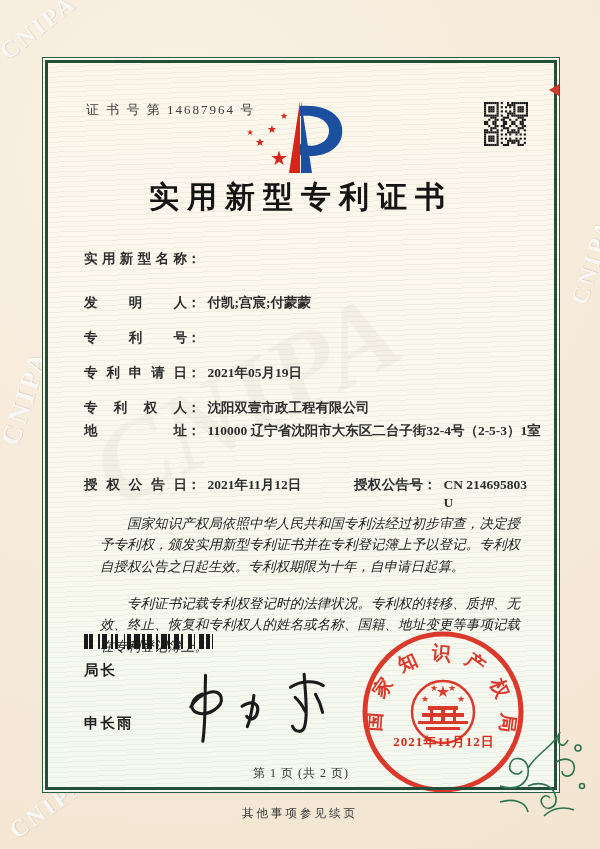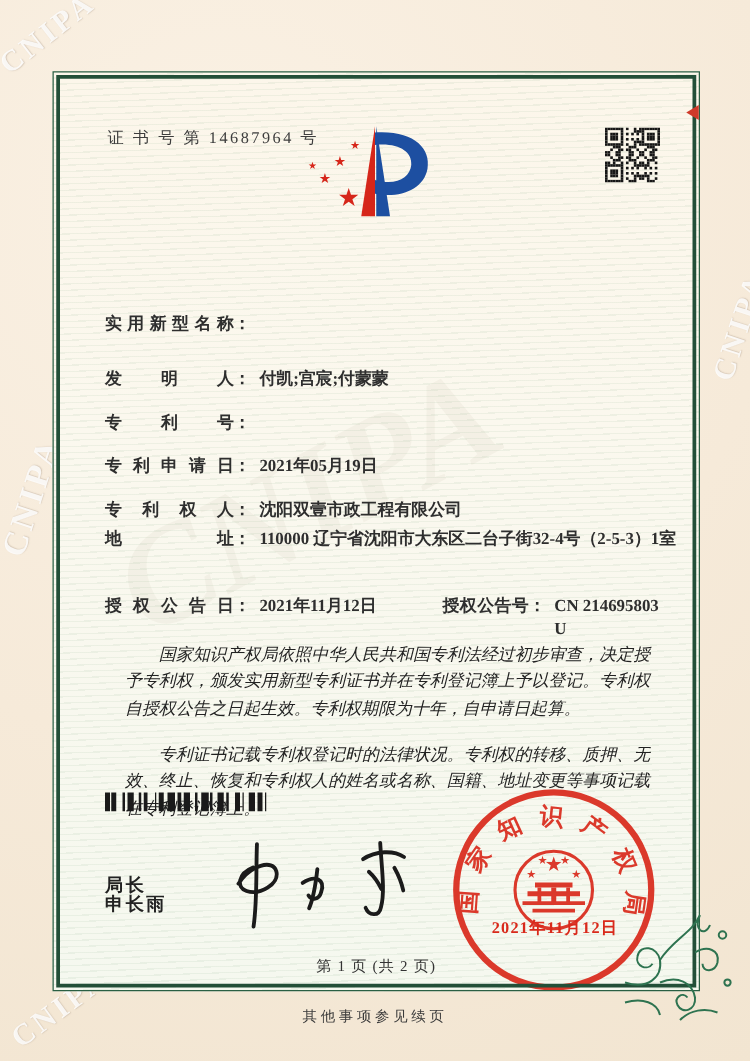--- a/index.html
+++ b/index.html
@@ -38,21 +38,21 @@
   .grp2 .lbl{width:72px;margin-left:44px;}
   
   .body-text{position:absolute;left:42px;top:440px;width:452px;font-size:13.5px;
              font-style:italic;line-height:1.58;color:#222;text-align:justify;}
   .body-text p{margin:16px;text-indent:2em;font-family:Liberation Serif, serif;}
   
   .barcode{position:absolute;left:42px;top:577px;height:15px;display:flex;}
   .barcode div{height:100%;}
   .signer{position:absolute;left:42px;font-size:14.5px;font-weight:bold;color:#222;
           font-family:"Liberation Sans","DejaVu Sans",sans-serif;letter-spacing:2px;}
-  .s1{top:642px}.s2{top:657px}
+  .s1{top:604px}.s2{top:657px}
   .signature{position:absolute;left:118px;top:606px;width:195px;height:85px;transform:rotate(-3deg);}
   .seal{position:absolute;left:316px;top:570px;width:172px;height:172px;opacity:.92;}
   .seal-date{position:absolute;left:320px;top:676px;width:164px;text-align:center;z-index:4;
              font-size:13px;font-weight:bold;color:#d9291b;letter-spacing:1px;}
   .page-no{position:absolute;left:0;top:708px;width:100%;text-align:center;
            font-size:12px;color:#333;letter-spacing:1px;}
   
   .flourish{position:absolute;z-index:6;left:494px;top:728px;width:96px;height:92px;}
   .red-mark{position:absolute;z-index:6;left:549px;top:84px;width:0;height:0;
             border-top:6px solid transparent;border-bottom:6px solid transparent;
@@ -301,20 +301,21 @@
         <rect x="10" y="40" width="2" height="2" fill="#161616"></rect>
         <rect x="12" y="40" width="2" height="2" fill="#161616"></rect>
         <rect x="18" y="40" width="2" height="2" fill="#161616"></rect>
         <rect x="20" y="40" width="2" height="2" fill="#161616"></rect>
         <rect x="22" y="40" width="2" height="2" fill="#161616"></rect>
         <rect x="32" y="40" width="2" height="2" fill="#161616"></rect>
         <rect x="34" y="40" width="2" height="2" fill="#161616"></rect>
         <rect x="36" y="40" width="2" height="2" fill="#161616"></rect>
       </svg>
 
+    <div class="title">实用新型专利证书</div>
 
     <div class="row r0">
       <span class="lbl">实用新型名称</span>
         <span class="colon">：</span>
     </div>
     <div class="row r1">
       <span class="lbl">发明人</span>
         <span class="colon">：</span>
         <span class="val">付凯;宫宸;付蒙蒙</span>
     </div>

